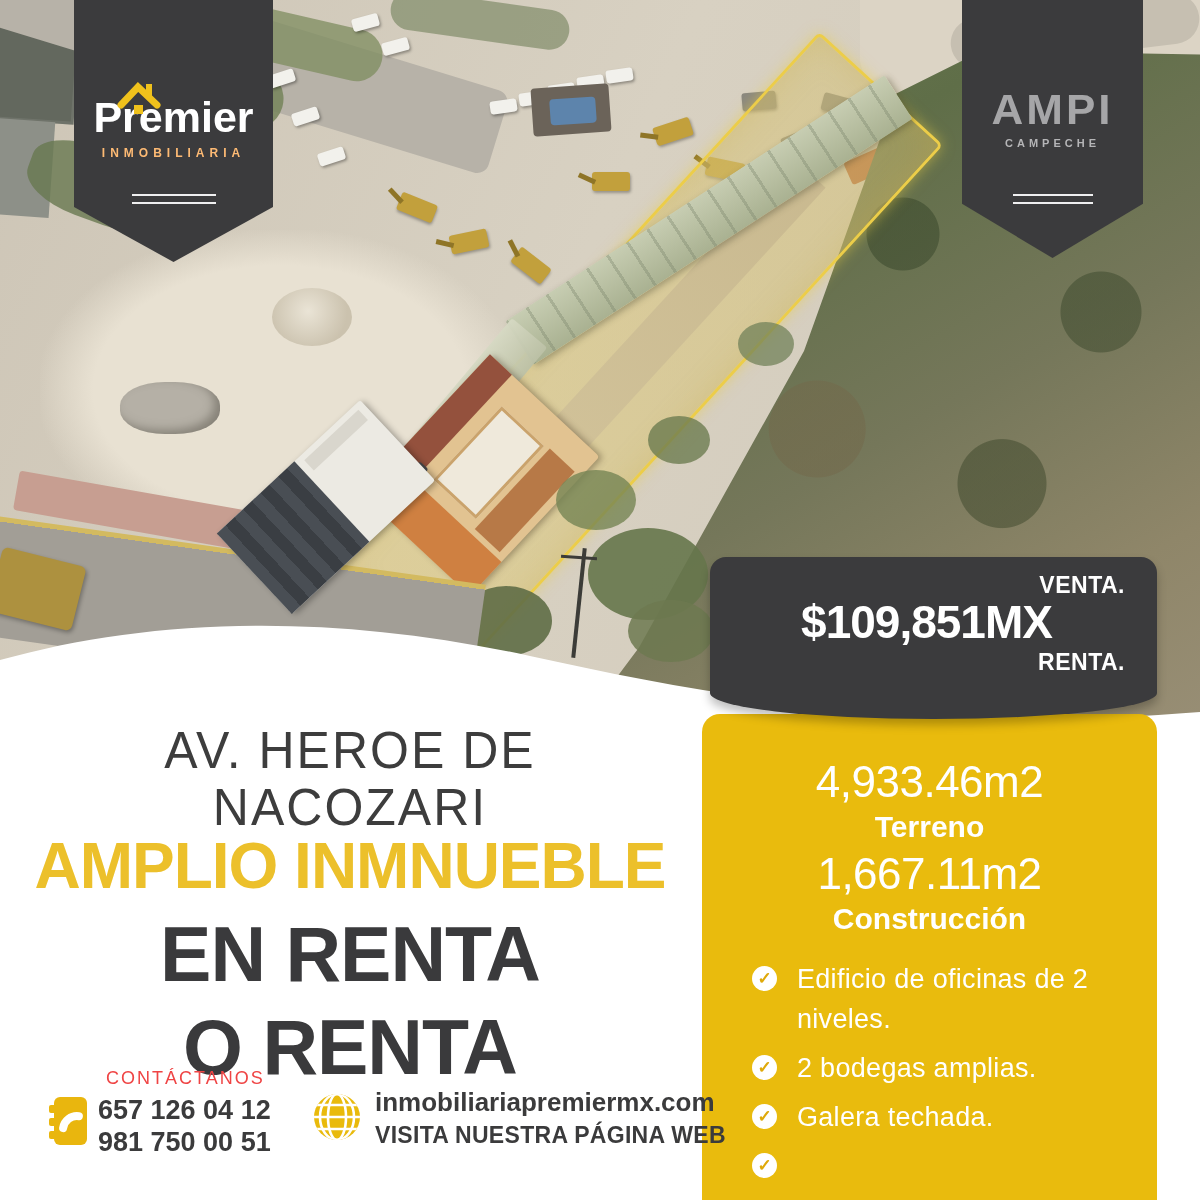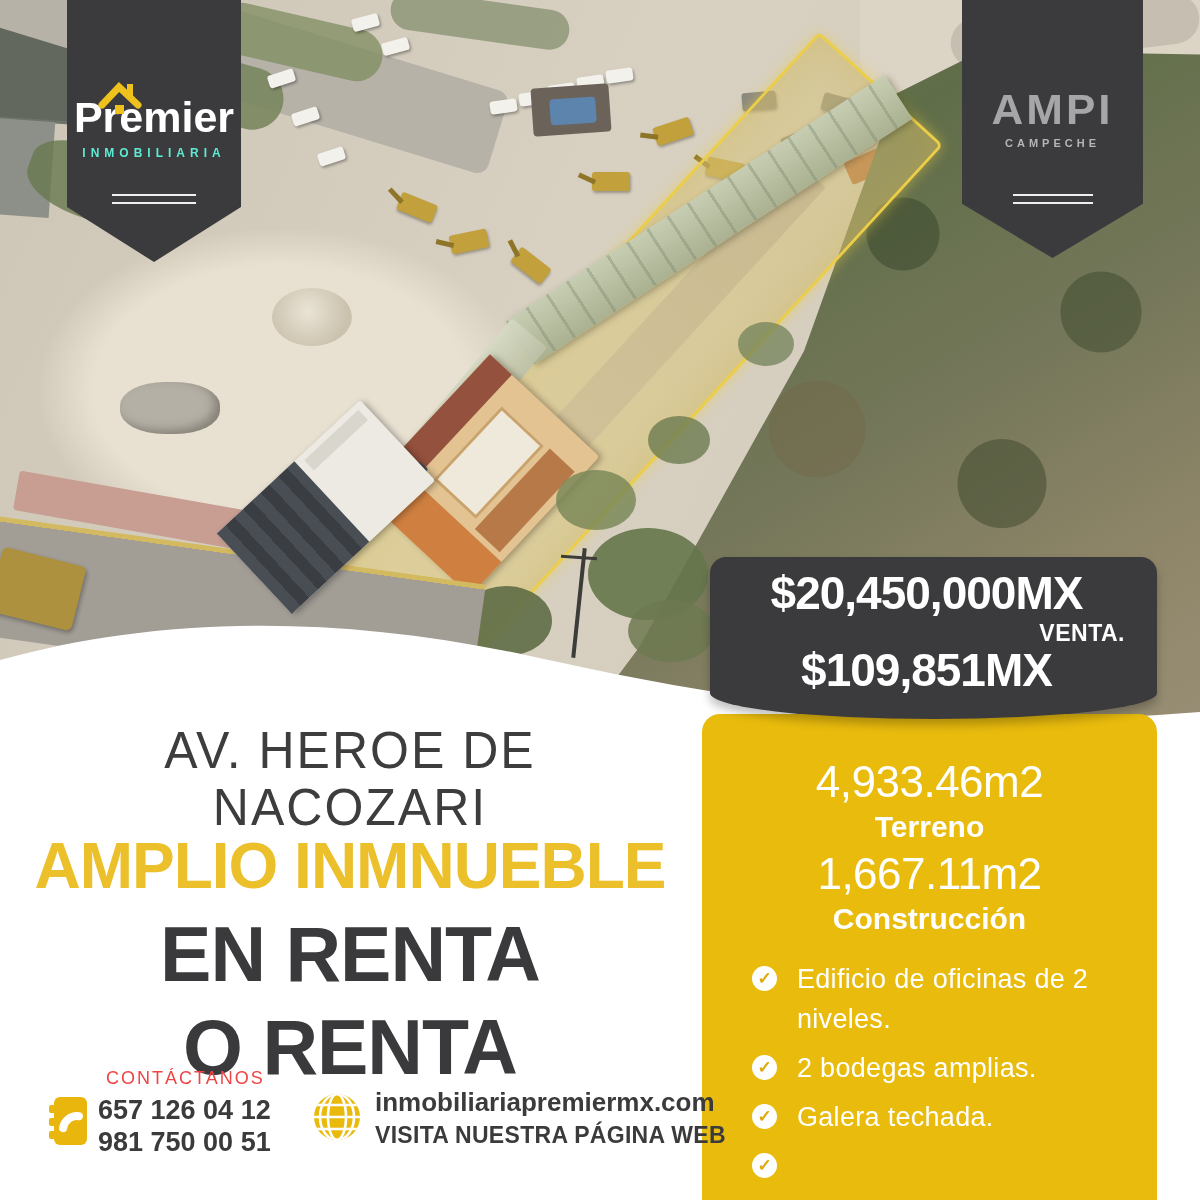--- a/index.html
+++ b/index.html
@@ -14,25 +14,25 @@
   .pe { position:absolute; width:38px; height:19px; background:#c2a03c; border-radius:3px; box-shadow:1px 2px 3px rgba(0,0,0,.3); }
   .pe::after { content:""; position:absolute; left:-14px; top:4px; width:18px; height:5px; background:#8f7527; transform:rotate(25deg); }
   .pm { position:absolute; width:34px; height:18px; background:#8a887f; border-radius:3px; box-shadow:1px 2px 3px rgba(0,0,0,.3); }
 
   
   .wave { position:absolute; left:0; top:0; width:1200px; height:1200px; z-index:2; pointer-events:none; }
 
   
   .ribbon { position:absolute; top:0; z-index:6; background:#3b3b3d; clip-path:polygon(0 0,100% 0,100% 79%,50% 100%,0 79%);
             display:flex; flex-direction:column; align-items:center; filter:drop-shadow(0 4px 6px rgba(0,0,0,.35)); }
-  .ribbon-premier { left:67px; width:174px; height:262px; }
+  .ribbon-premier { left:74px; width:199px; height:262px; }
   .ribbon-ampi { left:962px; width:181px; height:258px; }
   .premier-word { position:relative; margin-top:96px; color:#fff; font-weight:800; font-size:43px; letter-spacing:0px; line-height:1; }
   .premier-house { position:absolute; left:24px; top:-17px; }
-  .premier-sub { margin-top:7px; color:#5eead4; font-size:12px; font-weight:700; letter-spacing:5px; }
+  .premier-sub { margin-top:7px; color:#fdba74; font-size:12px; font-weight:700; letter-spacing:5px; }
   .ampi-word { margin-top:88px; color:#a6a6a8; font-weight:800; font-size:44px; letter-spacing:3px; line-height:1; transform:scaleY(.95); }
   .ampi-sub { margin-top:5px; color:#b5b5b7; font-size:11px; font-weight:700; letter-spacing:4px; }
   .ribbon-rules { margin-top:auto; margin-bottom:52px; width:84px; }
   .ribbon-rules .rule { border-top:2px solid rgba(255,255,255,.92); margin-bottom:6px; }
   .ribbon-ampi .ribbon-rules { margin-bottom:48px; width:80px; }
 
   
   .price-panel { position:absolute; left:710px; top:557px; width:447px; height:162px; z-index:5; background:#3b3b3d;
     border-radius:16px 16px 0 0; border-bottom-left-radius:50% 26px; border-bottom-right-radius:50% 26px;
     padding:13px 30px 0 16px; box-shadow:0 6px 10px rgba(0,0,0,.25); color:#fff; }
@@ -184,23 +184,23 @@
   <div class="ribbon ribbon-ampi">
     <div class="ampi-word">AMPI</div>
     <div class="ampi-sub">CAMPECHE</div>
     <div class="ribbon-rules">
       <div class="rule"></div>
       <div class="rule"></div>
     </div>
   </div>
 
   <div class="price-panel">
-    <div class="price-big">$20,450,000MX</div>
     <div class="price-side">VENTA.</div>
     <div class="price-big">$109,851MX</div>
+    <div class="price-side">RENTA.</div>
   </div>
 
   <div class="details-panel">
     <div class="area-big">4,933.46m2</div>
     <div class="area-label">Terreno</div>
     <div class="area-big">1,667.11m2</div>
     <div class="area-label">Construcción</div>
     <ul class="features">
       <li class="feature">
         <span class="check">✓</span>

